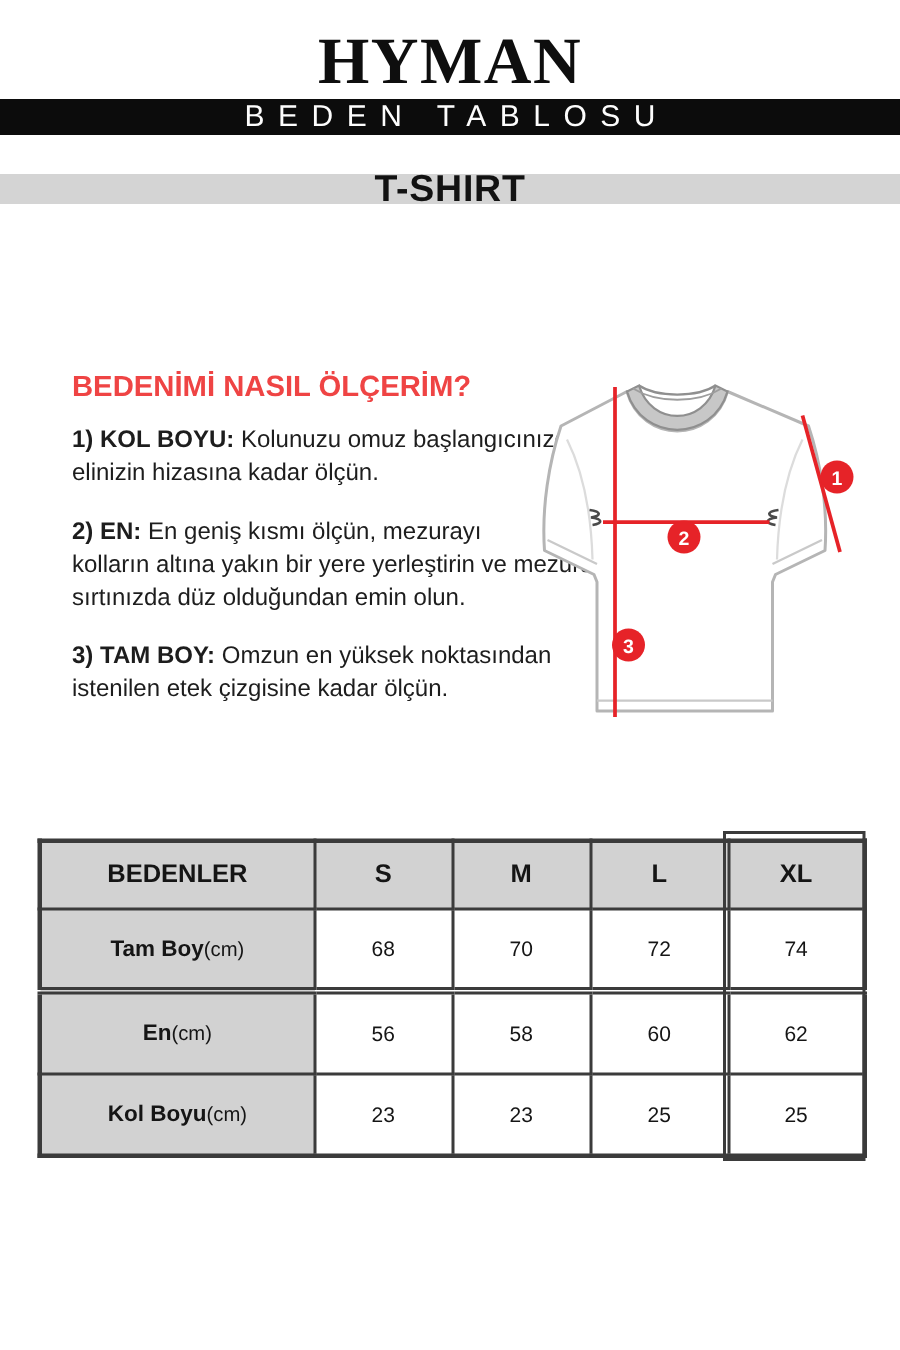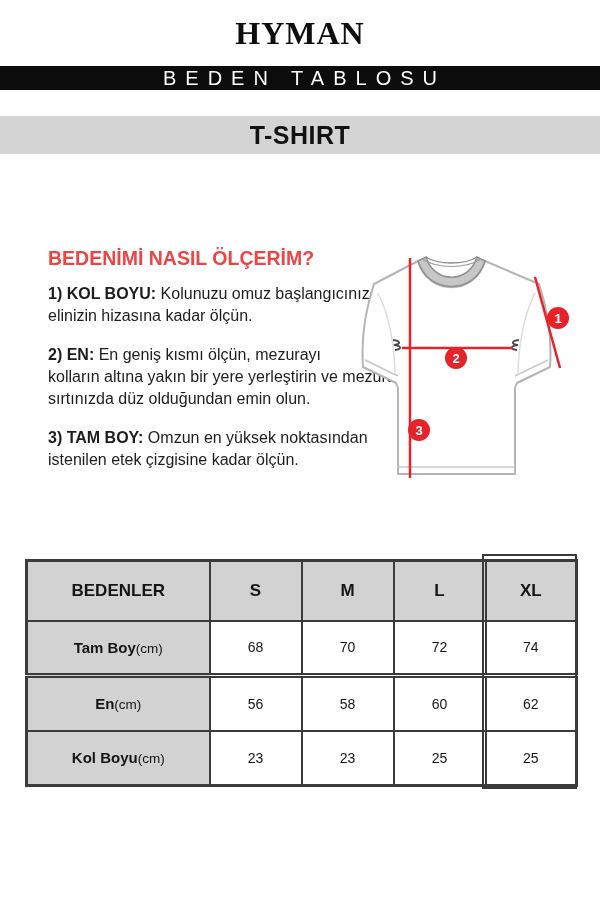--- a/index.html
+++ b/index.html
@@ -4,30 +4,30 @@
 <style>
   * { margin:0; padding:0; box-sizing:border-box; }
   html,body { background:#ffffff; }
   body { font-family:"Liberation Sans", sans-serif; color:#1b1b1b; }
   .canvas { position:relative; width:600px; height:900px; background:#fff; overflow:hidden; }
 
   
   .brand {
     position:absolute; top:15px; left:0; width:100%;
     text-align:center; font-family:"Liberation Serif", serif;
-    font-weight:700; font-size:32px; letter-spacing:1px; color:#0e0e0e;
+    font-weight:700; font-size:44px; letter-spacing:1px; color:#0e0e0e;
   }
   .banner {
     position:absolute; top:66px; left:0; width:100%; height:24px;
     background:#0c0c0c; color:#fdfdfd;
     display:flex; align-items:center; justify-content:center;
     font-size:20px; font-weight:400; letter-spacing:9px; padding-left:9px;
   }
   .product-bar {
-    position:absolute; top:116px; left:0; width:100%; height:38px;
+    position:absolute; top:116px; left:0; width:100%; height:20px;
     background:#d4d4d4; color:#121212;
     display:flex; align-items:center; justify-content:center;
     font-size:25px; font-weight:700; letter-spacing:0.5px;
   }
 
   
   .instructions { position:absolute; left:48px; top:247px; width:430px; }
   .instructions h1 { font-size:19.5px; font-weight:700; color:#ef4444; margin-bottom:13px; }
   .instructions p { font-size:16px; line-height:1.38; margin-bottom:17px; color:#1d1d1d; }
   .instructions p strong { font-weight:700; }
@@ -44,21 +44,21 @@
   .marker.m1 { left:199px; top:69px; }
   .marker.m2 { left:97px;  top:109px; }
   .marker.m3 { left:60px;  top:181px; }
 
   
   .table-wrap { position:absolute; left:25px; top:559px; width:550px; }
   table.sizes { border-collapse:collapse; width:550px; table-layout:fixed; border:3px solid #3b3b3b; }
   table.sizes th, table.sizes td {
     border:2px solid #3b3b3b; text-align:center; vertical-align:middle; color:#151515;
   }
-  table.sizes thead th { height:60px; background:#d2d2d2; font-size:17px; font-weight:700; }
+  table.sizes thead th { height:45px; background:#d2d2d2; font-size:17px; font-weight:700; }
   table.sizes tbody th { background:#d2d2d2; font-size:15px; font-weight:700; height:55px; }
   table.sizes tbody td { background:#ffffff; font-size:14px; font-weight:400; height:55px; }
   table.sizes tbody tr.sep th, table.sizes tbody tr.sep td { border-top:5px double #3b3b3b; }
   table.sizes tbody th .unit { font-weight:400; font-size:13.5px; }
   .xl-outline {
     position:absolute; left:457px; top:-5px; width:95px; bottom:-2px;
     border:2px solid #3b3b3b; pointer-events:none;
   }
 </style>
 </head>

